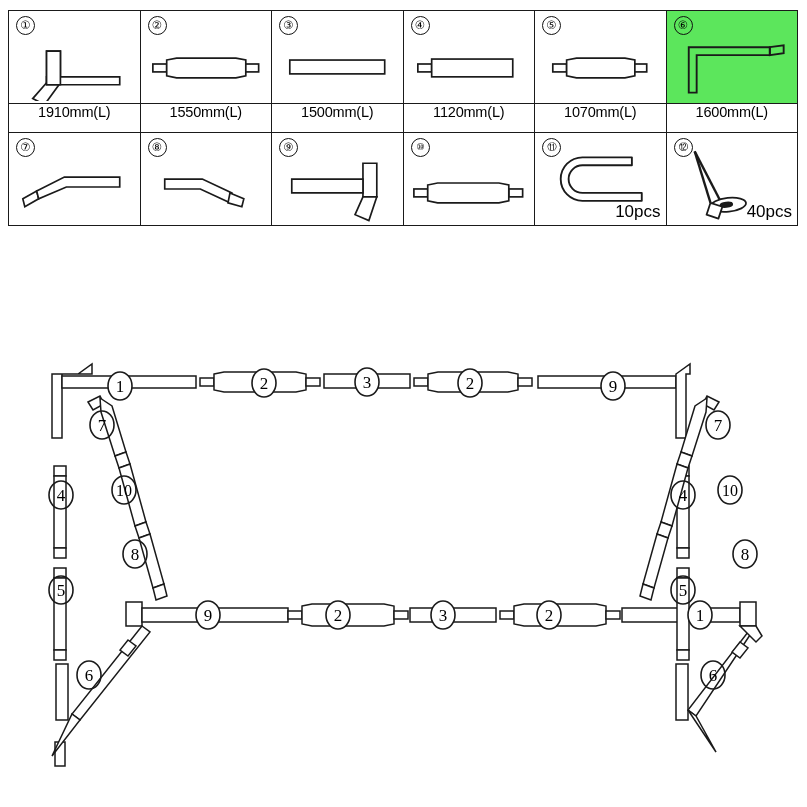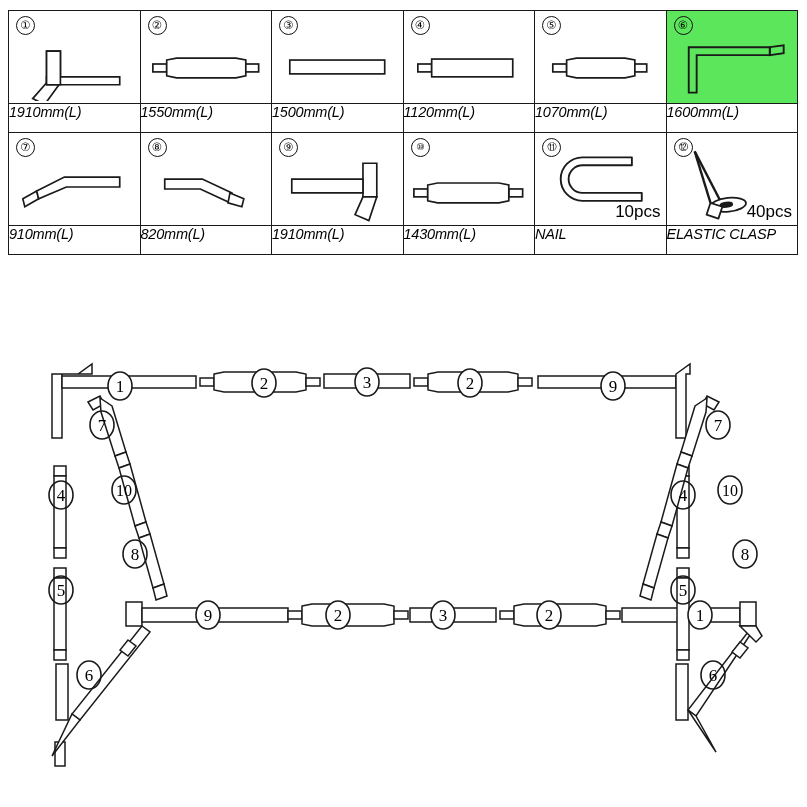--- a/index.html
+++ b/index.html
@@ -4,22 +4,22 @@
 <style>
   html,body{margin:0;padding:0;background:#fff;}
   body{width:807px;height:807px;position:relative;
        font-family:"Liberation Sans",sans-serif;color:#000;overflow:hidden;}
 
   
   #parts-table{position:absolute;left:8px;top:10px;width:790px;
                border-collapse:collapse;table-layout:fixed;}
   #parts-table td{border:1.6px solid #1a1a1a;padding:0;vertical-align:top;}
   td.cell-art{height:92px;position:relative;}
-  td.cell-label{height:28px;text-align:left;vertical-align:middle;
-                font-size:14.5px;letter-spacing:-0.2px;white-space:nowrap;font-style:italic;}
+  td.cell-label{height:28px;text-align:center;vertical-align:middle;
+                font-size:14.5px;letter-spacing:-0.2px;white-space:nowrap;}
   td.hl{background:#5ce65c;}
 
   .idx{position:absolute;left:7px;top:5px;width:17px;height:17px;
        border:1.4px solid #111;border-radius:50%;
        font-size:11.5px;line-height:16px;text-align:center;
        background:transparent;}
   .idx.two{font-size:9.5px;letter-spacing:-1px;}
 
   .qty{position:absolute;right:5px;bottom:3px;font-size:17px;}
 
@@ -170,28 +170,20 @@
           <path d="M28 2 L56 56" stroke-width="2.4"></path>
           <path d="M28 2 L44 54" stroke-width="2.4"></path>
           <ellipse cx="62" cy="56" rx="18" ry="7" transform="rotate(-6 62 56)"></ellipse>
           <ellipse cx="60" cy="56" rx="6" ry="2.2" fill="#1a1a1a" transform="rotate(-6 60 56)"></ellipse>
           <path d="M44 54 L40 66 L52 70 L56 58 Z"></path>
         </g>
       </svg>
       <span class="qty">40pcs</span>
     </td>
   </tr>
-  <tr>
-    <td class="cell-label">910mm(L)</td>
-    <td class="cell-label">820mm(L)</td>
-    <td class="cell-label">1910mm(L)</td>
-    <td class="cell-label">1430mm(L)</td>
-    <td class="cell-label">NAIL</td>
-    <td class="cell-label">ELASTIC CLASP</td>
-  </tr>
 </tbody>
   </table>
 
 <svg id="assembly" viewBox="0 0 807 517">
   <g fill="#fff" stroke="#1a1a1a" stroke-width="1.5" stroke-linejoin="miter">
 
     <path d="M52 84 L78 84 L92 74 L92 84 L62 84 L62 148 L52 148 Z"></path>
 
     <path d="M62 86 L196 86 L196 98 L62 98 Z"></path>
 

